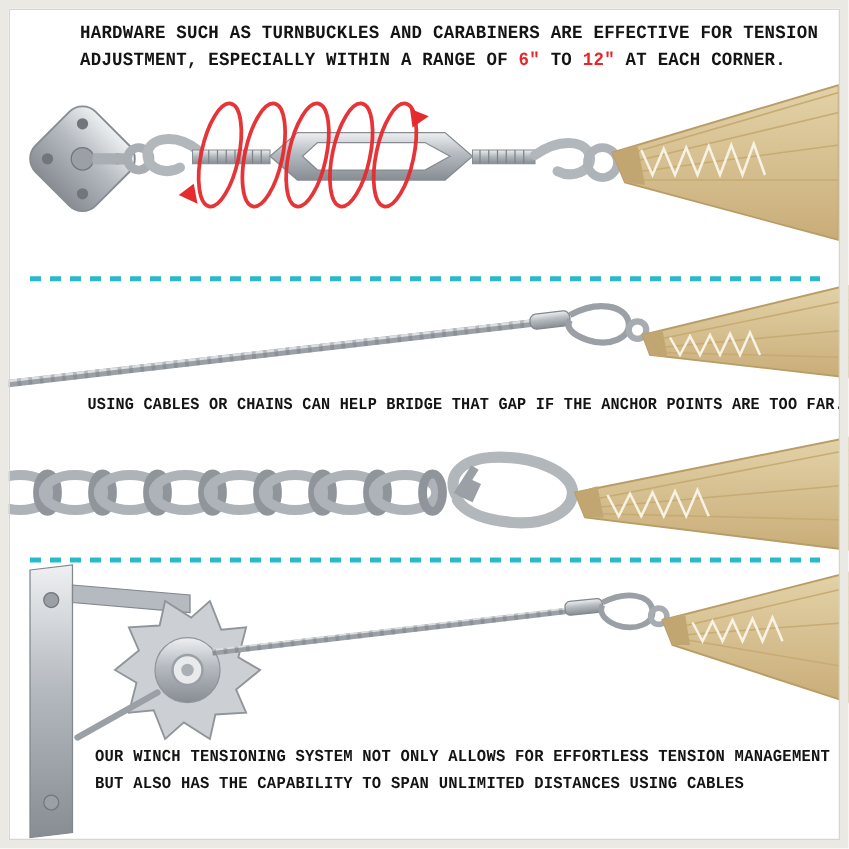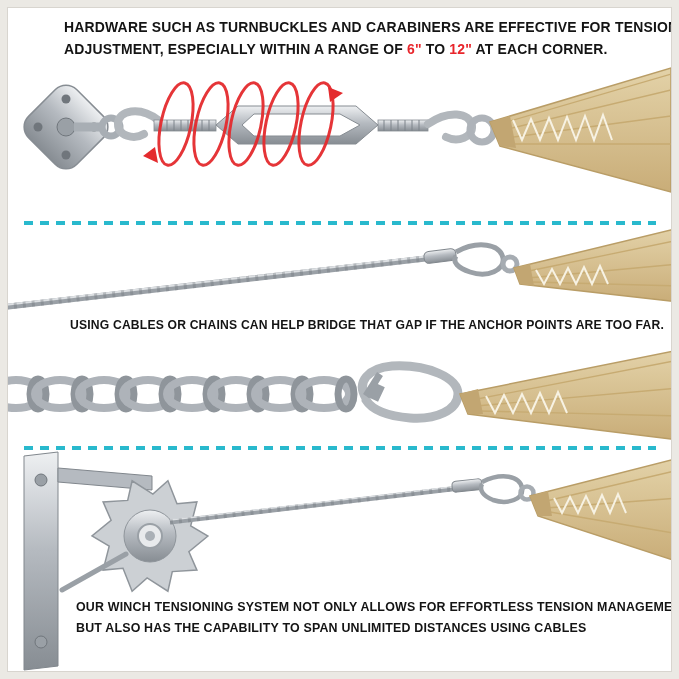--- a/index.html
+++ b/index.html
@@ -1,18 +1,18 @@
 <!DOCTYPE html>
 <html><head>
 <meta charset="utf-8">
 <style>
   html,body{margin:0;padding:0;background:#ffffff;}
   .poster{
     position:relative;width:679px;height:679px;background:#ffffff;
-    overflow:hidden;font-family:Liberation Sans, sans-serif;
+    overflow:hidden;font-family:Liberation Mono, monospace;
   }
   .frame{
     position:absolute;inset:0;border:7px solid #ebe9e4;
     box-shadow:inset 0 0 0 1px #d8d5cf;pointer-events:none;z-index:10;
   }
   .caption{
     position:absolute;color:#141414;font-weight:800;z-index:5;
     transform:scaleX(.93);transform-origin:left top;
     letter-spacing:.2px;white-space:nowrap;
   }

